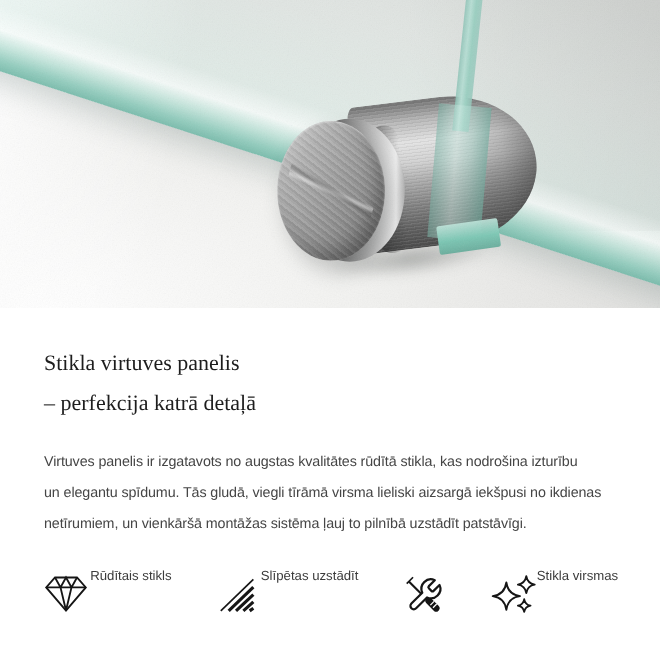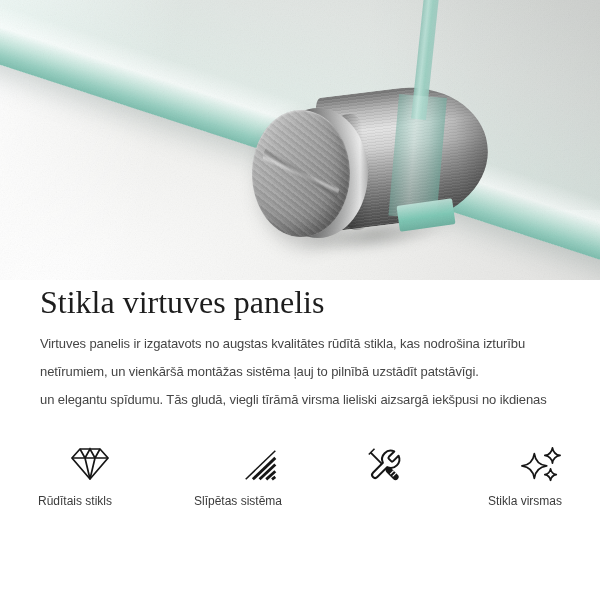--- a/index.html
+++ b/index.html
@@ -68,30 +68,30 @@
                 6px 10px 18px rgba(60,65,63,0.25); }
   .so-cap::after { content:""; position:absolute; inset:7% 9%; border-radius:50%;
     background:
       linear-gradient(32deg, transparent 47.5%, rgba(70,70,70,0.30) 49.5%, rgba(70,70,70,0.30) 50.5%, transparent 52.5%),
       linear-gradient(24deg, transparent 47%, rgba(240,240,240,0.45) 49%, rgba(240,240,240,0.45) 50%, transparent 52%); }
 
   .grain { position:absolute; inset:0; z-index:10; opacity:0.09; pointer-events:none; }
 
   
   .content { padding:0 40px; }
-  h1 { margin-top:4px; font-family:"Liberation Serif", serif; font-weight:400;
-       font-size:32px; line-height:37px; color:#1d1d1d; }
+  h1 { margin-top:32px; font-family:"Liberation Serif", serif; font-weight:400;
+       font-size:20px; line-height:37px; color:#1d1d1d; }
   h1 span { display:block; white-space:nowrap; }
-  .desc { margin-top:9px; }
+  .desc { margin-top:20px; }
   .desc span { display:block; white-space:nowrap; font-size:13px; line-height:28px;
                letter-spacing:-0.1px; color:#454545; }
 
   
   .features { margin:26px 38px 0; display:flex; justify-content:space-between; align-items:flex-start; }
-  .feature { display:flex; flex-direction:column; align-items:flex-end; text-align:center; }
+  .feature { display:flex; flex-direction:row; align-items:flex-start; text-align:center; }
   .feature .icon { height:46px; display:flex; align-items:flex-end; justify-content:center; margin-bottom:8px; }
   .feature .label { font-size:12px; line-height:14px; color:#3b3b3b; }
   svg.fi { display:block; }
 </style>
 </head>
 <body>
 
 <div class="hero" role="img" aria-label="Glass kitchen panel corner held by a round brushed stainless steel standoff mount on a light gray wall">
   <div class="wall-shade-right"></div>
   <div class="glass-h"></div>
@@ -108,25 +108,26 @@
         <feTurbulence type="fractalNoise" baseFrequency="0.85" numOctaves="2" stitchTiles="stitch"></feTurbulence>
         <feColorMatrix type="saturate" values="0"></feColorMatrix>
       </filter>
     <rect width="600" height="280" filter="url(#grainf)"></rect>
   </svg>
 </div>
 
 <div class="content">
   <h1>
     <span>Stikla virtuves panelis</span>
+    <span>– perfekcija katrā detaļā</span>
   </h1>
   <div class="desc">
     <span>Virtuves panelis ir izgatavots no augstas kvalitātes rūdītā stikla, kas nodrošina izturību</span>
+    <span>un elegantu spīdumu. Tās gludā, viegli tīrāmā virsma lieliski aizsargā iekšpusi no ikdienas</span>
     <span>netīrumiem, un vienkāršā montāžas sistēma ļauj to pilnībā uzstādīt patstāvīgi.</span>
-    <span>un elegantu spīdumu. Tās gludā, viegli tīrāmā virsma lieliski aizsargā iekšpusi no ikdienas</span>
   </div>
 </div>
 
 <div class="features">
 
   <div class="feature">
     <div class="icon">
       <svg class="fi" width="44" height="44" viewBox="0 0 44 44" fill="none" stroke="#161616" stroke-width="1.7">
         <path d="M12 7 H32 L40 16 L22 37 L4 16 Z"></path>
         <path d="M4 16 H40 M12 7 L17 16 L22 7 L27 16 L32 7 M17 16 L22 37 M27 16 L22 37"></path>
@@ -138,21 +139,21 @@
   <div class="feature">
     <div class="icon">
       <svg class="fi" width="42" height="42" viewBox="0 0 44 44" fill="none" stroke="#161616">
         <path d="M6 37 L37 7" stroke-width="1.6"></path>
         <path d="M13.5 37 L37 14.5" stroke-width="3"></path>
         <path d="M20.5 37 L37 21.5" stroke-width="3"></path>
         <path d="M27.5 37 L37 28.5" stroke-width="3"></path>
         <path d="M33.5 37 L37 34.5" stroke-width="3"></path>
       </svg>
     </div>
-    <div class="label">Slīpētas sistēma</div>
+    <div class="label">Slīpētas uzstādīt</div>
   </div>
 
   <div class="feature">
     <div class="icon">
       <svg class="fi" width="42" height="42" viewBox="0 0 44 44" fill="none" stroke="#161616">
         <path d="M7 9 L24 26" stroke-width="2"></path>
         <path d="M5 11 L11 5" stroke-width="1.6"></path>
         <path d="M26 27.5 L33 34.5" stroke-width="6.5" stroke-linecap="round"></path>
         <path d="M27.5 31.5 L31 28" stroke="#ffffff" stroke-width="1.2"></path>
         <path d="M30 34 L33.5 30.5" stroke="#ffffff" stroke-width="1.2"></path>

